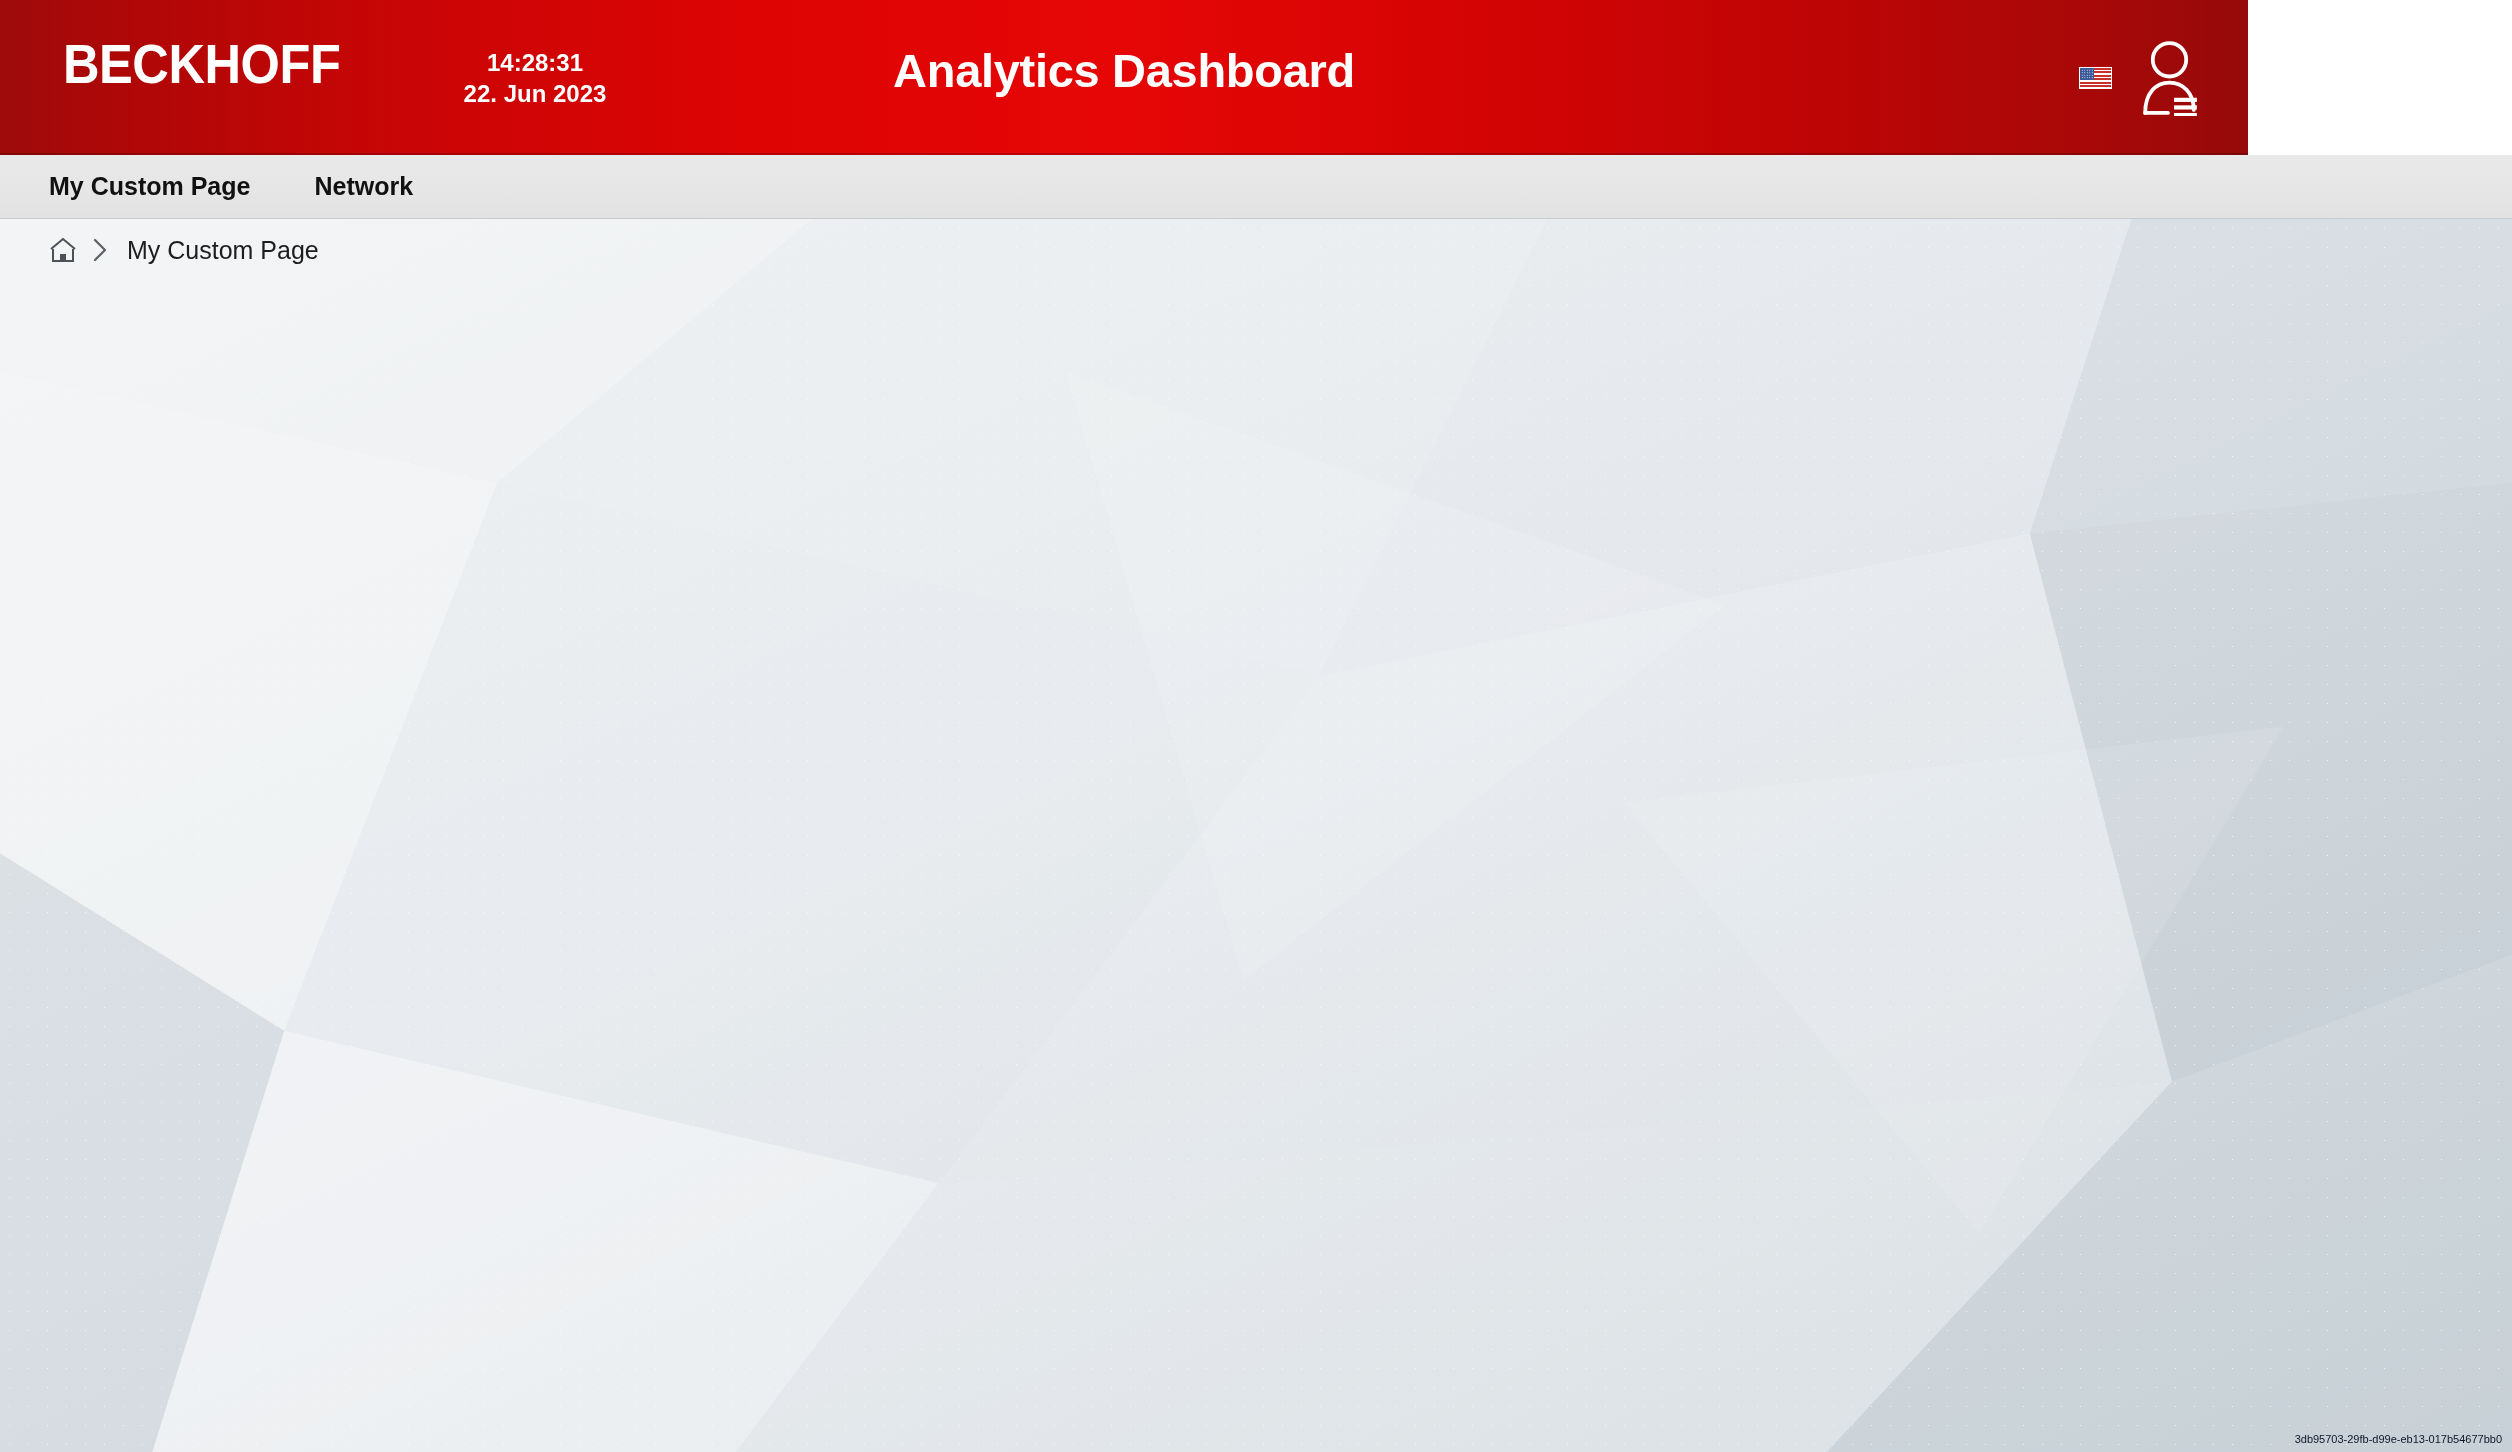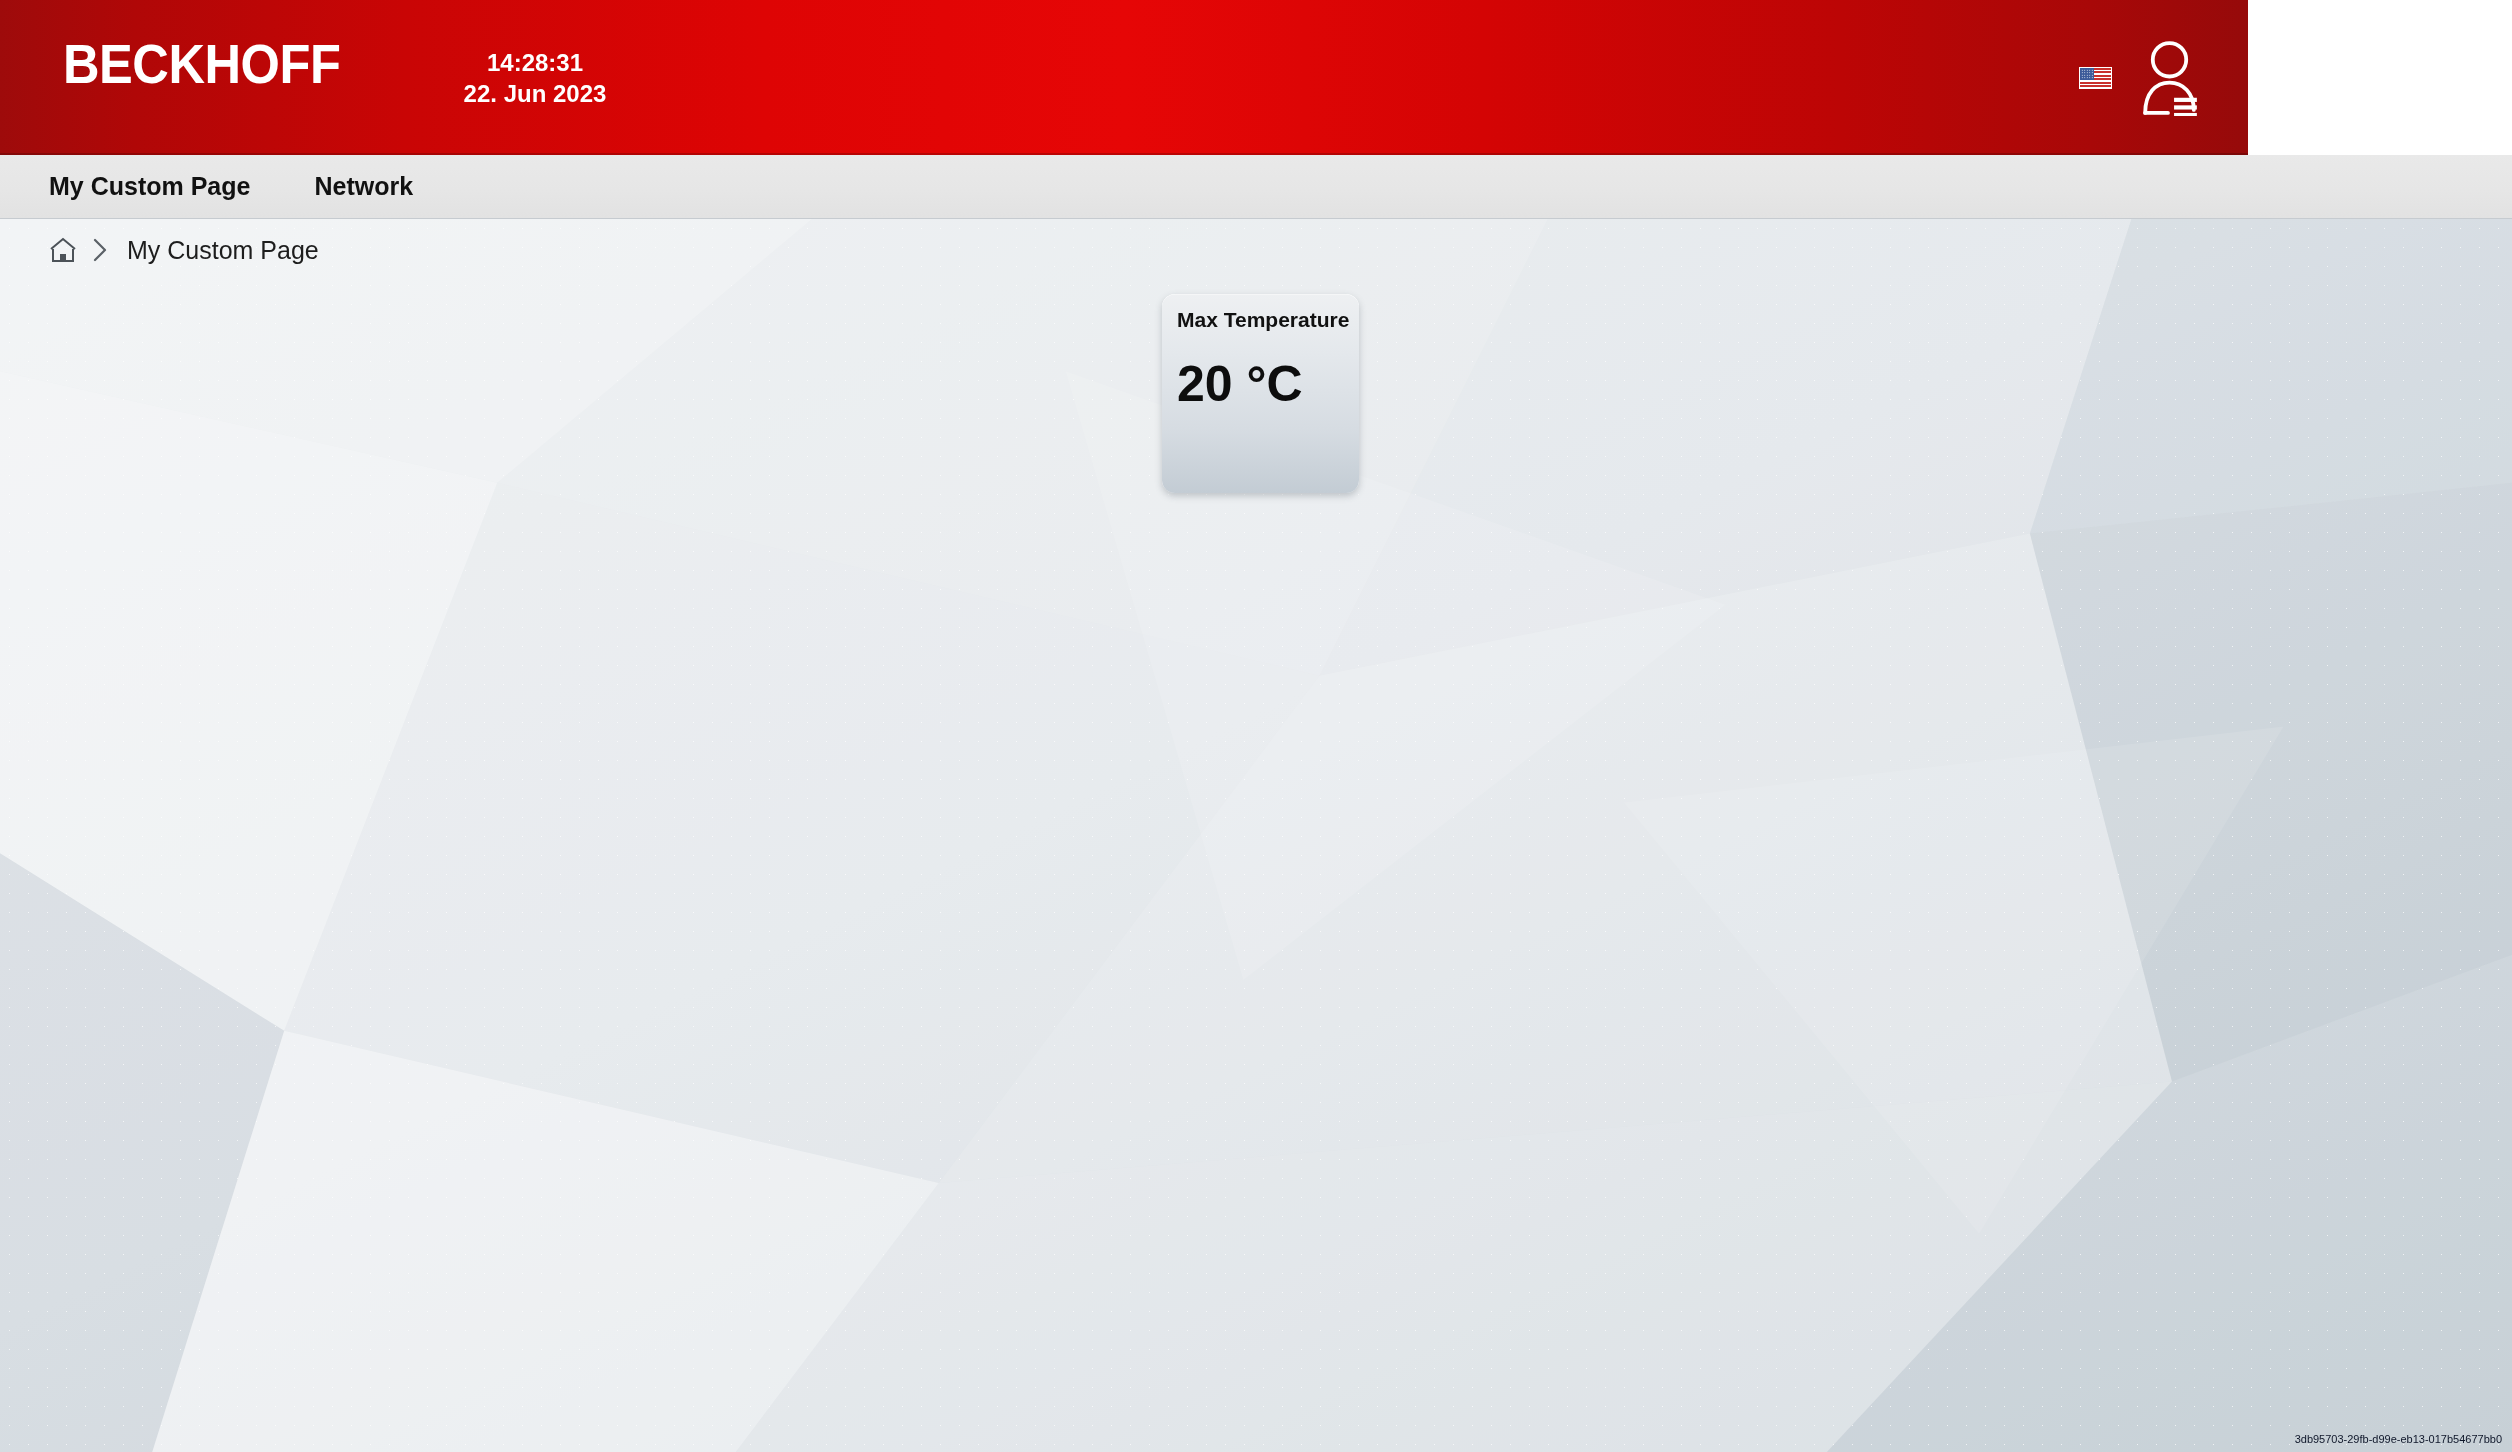--- a/index.html
+++ b/index.html
@@ -274,20 +274,21 @@
 
   <div class="header">
 
     <div class="logo">BECKHOFF</div>
 
     <div class="clock">
       <div class="time">14:28:31</div>
       <div class="date">22. Jun 2023</div>
     </div>
 
+    <div class="app-title">Analytics Dashboard</div>
 
     <div class="header-right">
 
       <span class="flag-icon">
         <span class="stripes"></span>
         <span class="canton"></span>
       </span>
 
       <span>
         <svg class="user-icon" viewBox="0 0 72 100" fill="none" stroke="#ffffff" stroke-width="5" stroke-linecap="round" stroke-linejoin="round">
@@ -346,22 +347,18 @@
         </svg>
       </span>
       <span>
         <svg class="chevron-icon" viewBox="0 0 18 26" fill="none" stroke="#5b6167" stroke-width="2.2" stroke-linecap="round" stroke-linejoin="round">
           <polyline points="4,3 14,13 4,23"></polyline>
         </svg>
       </span>
       <span class="crumb-label">My Custom Page</span>
     </div>
 
-    <div class="widget">
-      <div class="widget-title">Max Temperature</div>
-      <div class="widget-value">20 °C</div>
-    </div>
 
     <div class="footer-guid">3db95703-29fb-d99e-eb13-017b54677bb0</div>
 
   </div>
 </div>
 
 
 </body></html>

